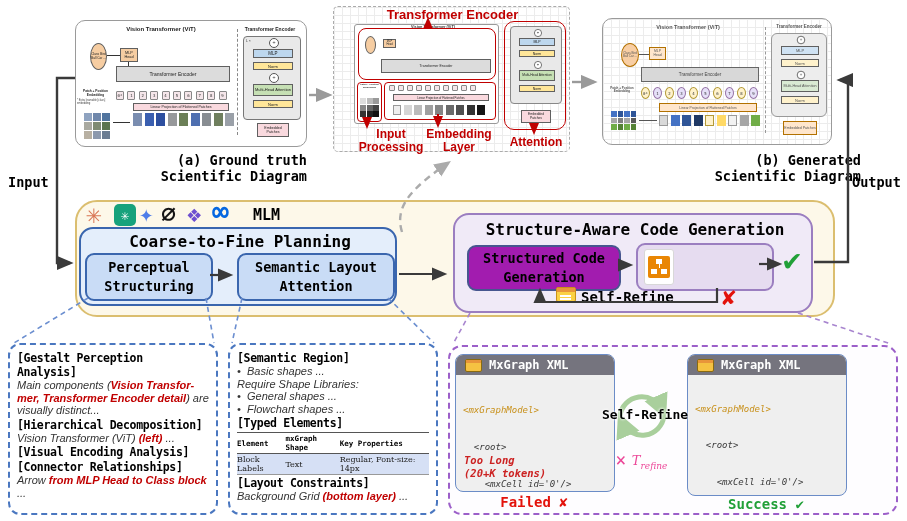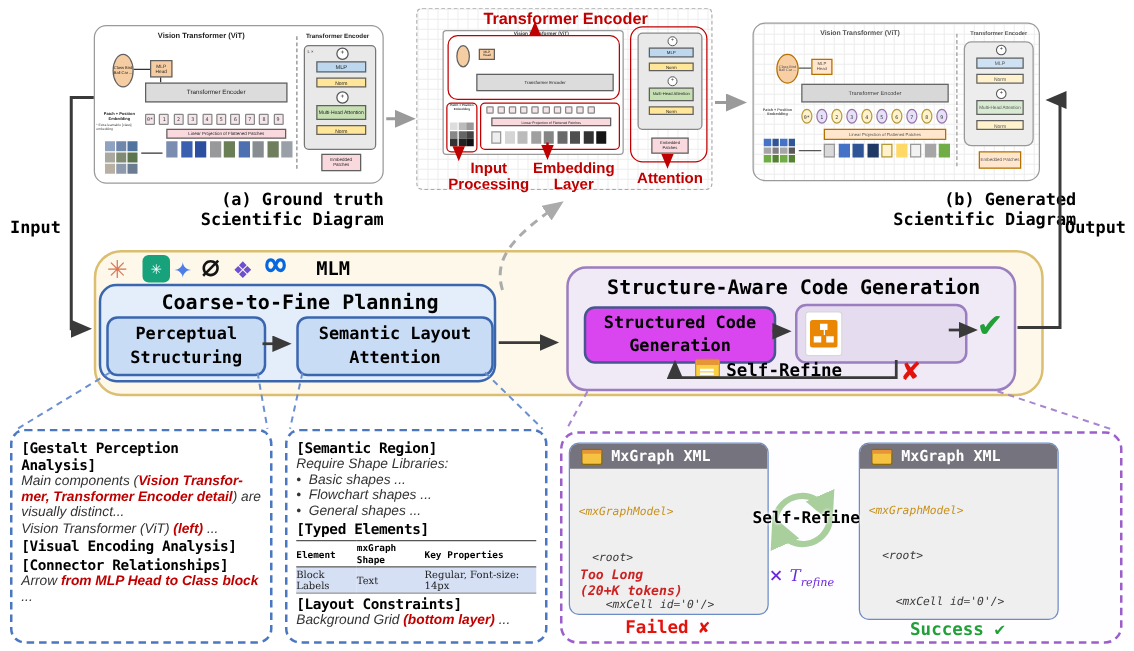--- a/index.html
+++ b/index.html
@@ -14,21 +14,21 @@
   .grid-bg{background-color:#fff;background-image:linear-gradient(#ececec 1px,transparent 1px),linear-gradient(90deg,#ececec 1px,transparent 1px);background-size:8px 8px;}
   .blk{position:absolute;border:1px solid #606060;display:flex;align-items:center;justify-content:center;text-align:center;box-sizing:border-box;color:#222;font-family:"Liberation Sans",sans-serif;}
   .redlab{color:#C00000;font-weight:bold;font-family:"Liberation Sans",sans-serif;text-align:center;}
   .redframe{position:absolute;border:1.5px solid #C00000;box-sizing:border-box;}
   
   .yellowbox{background:#FDF8E9;border:2px solid #DBBE6F;border-radius:22px;}
   .planbox{background:#E4EEFB;border:2px solid #3A66AE;border-radius:14px;}
   .codebox{background:#F0EAF7;border:2px solid #9B7EC0;border-radius:16px;}
   .bigtitle{font:bold 16px "DejaVu Sans Mono",monospace;color:#000;text-align:center;}
   .stepblue{position:absolute;background:#C9DCF6;border:2px solid #3A66AE;border-radius:9px;display:flex;flex-direction:column;align-items:center;justify-content:center;font:bold 13.5px/19px "DejaVu Sans Mono",monospace;color:#000;}
-  .steppurple{position:absolute;background:#d946ef;border:2px solid #47568F;border-radius:9px;display:flex;flex-direction:column;align-items:center;justify-content:center;font:bold 13.5px/19px "DejaVu Sans Mono",monospace;color:#000;}
+  .steppurple{position:absolute;background:#a21caf;border:2px solid #47568F;border-radius:9px;display:flex;flex-direction:column;align-items:center;justify-content:center;font:bold 13.5px/19px "DejaVu Sans Mono",monospace;color:#000;}
   .verifier{position:absolute;background:#E6DCF0;border:2px solid #9B7EC0;border-radius:9px;display:flex;align-items:center;gap:5px;padding:0 6px;font:bold 13.5px/18px "DejaVu Sans Mono",monospace;color:#000;}
   
   .bluebox{background:#fff;border:2px dashed #4A77C0;border-radius:12px;padding:5px 7px;}
   .purplebox{background:#FEFDFF;border:2px dashed #9C5FC9;border-radius:14px;}
   .bh{font:bold 11.5px/14px "DejaVu Sans Mono",monospace;letter-spacing:-0.3px;color:#000;margin:1px 0 0 0;}
   .bp{font:italic 11px/12.6px "Liberation Sans",sans-serif;color:#333;margin:0;}
   .rseg{color:#C00000;font-weight:bold;}
   .telems{width:100%;border-collapse:collapse;margin:2px 0 1px 0;}
   .telems th{font:bold 7.5px "DejaVu Sans Mono",monospace;border-top:1px solid #555;border-bottom:1px solid #555;padding:1px 0;text-align:left;color:#000;}
   .telems td{font:8px "DejaVu Serif",serif;background:#D6E0F5;border-bottom:1px solid #999;padding:1px 0;color:#222;}
@@ -301,32 +301,33 @@
     </div>
   </div>
   <div class="abs" style="left:783px;top:243px;font-size:30px;line-height:34px;color:#21A038;font-weight:bold;">✔</div>
   <div class="abs" style="left:722px;top:284px;font-size:23px;line-height:26px;color:#E3120B;font-weight:bold;">✘</div>
   <div class="abs refineicon" style="left:556px;top:287px;"></div>
   <div class="abs mono" style="left:581px;top:289px;font-size:14px;font-weight:bold;color:#000;">Self-Refine</div>
 
   <div class="abs bluebox" style="left:8px;top:343px;width:210px;height:172px;">
     <div class="bh">[Gestalt Perception Analysis]</div>
     <p class="bp"><span>Main components (</span><span class="rseg">Vision Transfor-mer, Transformer Encoder detail</span><span>) are visually distinct...</span></p>
+    <div class="bh">[Hierarchical Decomposition]</div>
     <p class="bp"><span>Vision Transformer (ViT) </span><span class="rseg">(left)</span><span> ...</span></p>
     <div class="bh">[Visual Encoding Analysis]</div>
     <div class="bh">[Connector Relationships]</div>
     <p class="bp"><span>Arrow </span><span class="rseg">from MLP Head to Class block</span><span> ...</span></p>
   </div>
 
   <div class="abs bluebox" style="left:228px;top:343px;width:210px;height:172px;">
     <div class="bh">[Semantic Region]</div>
+    <p class="bp"><span>•</span>&nbsp;&nbsp;<span>Basic shapes ...</span></p>
     <p class="bp">Require Shape Libraries:</p>
-    <p class="bp"><span>•</span>&nbsp;&nbsp;<span>Basic shapes ...</span></p>
+    <p class="bp"><span>•</span>&nbsp;&nbsp;<span>General shapes ...</span></p>
     <p class="bp"><span>•</span>&nbsp;&nbsp;<span>Flowchart shapes ...</span></p>
-    <p class="bp"><span>•</span>&nbsp;&nbsp;<span>General shapes ...</span></p>
     <div class="bh">[Typed Elements]</div>
     <table class="telems">
       <tbody>
           <tr>
         <th>Element</th>
         <th>mxGraph Shape</th>
         <th>Key Properties</th>
       </tr>
       <tr>
         <td>Block Labels</td>
@@ -365,21 +366,21 @@
   <svg class="abs" style="left:610px;top:384px;" width="64" height="64" viewBox="0 0 64 64">
     <defs>
       <marker id="gArr" markerWidth="6" markerHeight="6" refX="3" refY="2.5" orient="auto">
           <path d="M0,0 L5,2.5 L0,5 z" fill="#A9CF9C"></path>
         </marker>
     </defs>
     <path d="M10,32 A22,22 0 0 1 52,26" fill="none" stroke="#A9CF9C" stroke-width="5" marker-end="url(#gArr)"></path>
     <path d="M54,32 A22,22 0 0 1 12,38" fill="none" stroke="#A9CF9C" stroke-width="5" marker-end="url(#gArr)"></path>
   </svg>
   <div class="abs mono" style="left:602px;top:407px;font-size:13px;font-weight:bold;color:#000;text-shadow:0 0 3px #fff,0 0 3px #fff;z-index:20;">Self-Refine</div>
-  <div class="abs" style="left:615px;top:450px;color:#6d28d9;font-family:'DejaVu Serif',serif;z-index:20;">
+  <div class="abs" style="left:615px;top:450px;color:#ec4899;font-family:'DejaVu Serif',serif;z-index:20;">
     <span style="font-weight:bold;font-size:14px;">×</span>
     <span style="font-style:italic;font-size:13px;">T</span><sub style="font-style:italic;font-size:9px;">refine</sub>
   </div>
 
   <div class="xcard" style="left:687px;top:354px;height:140px;">
     <div class="xhead">
       <div class="winicon"></div>
       <span>MxGraph XML</span>
     </div>
     <div class="xbody" style="line-height:12.1px;">

